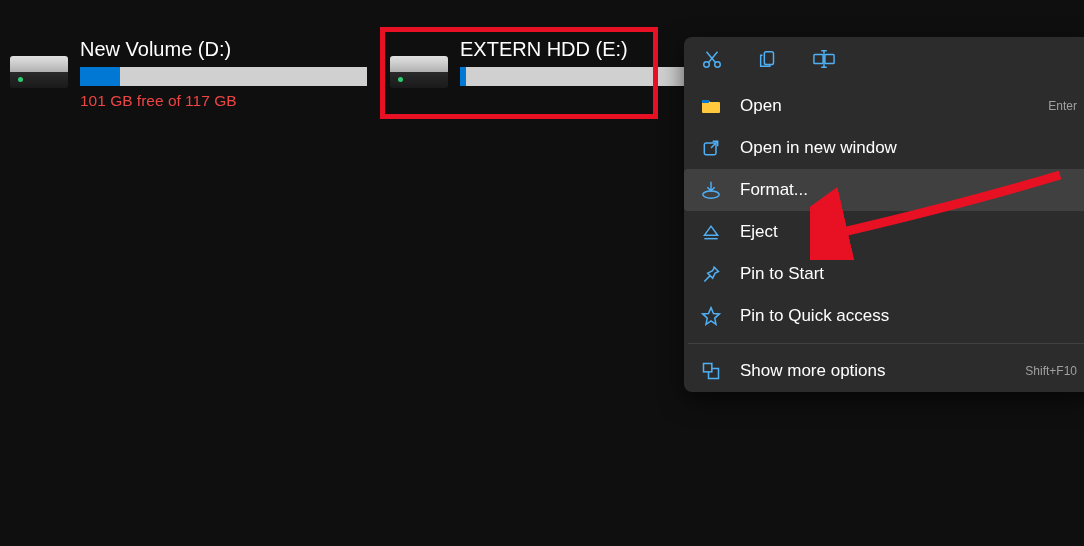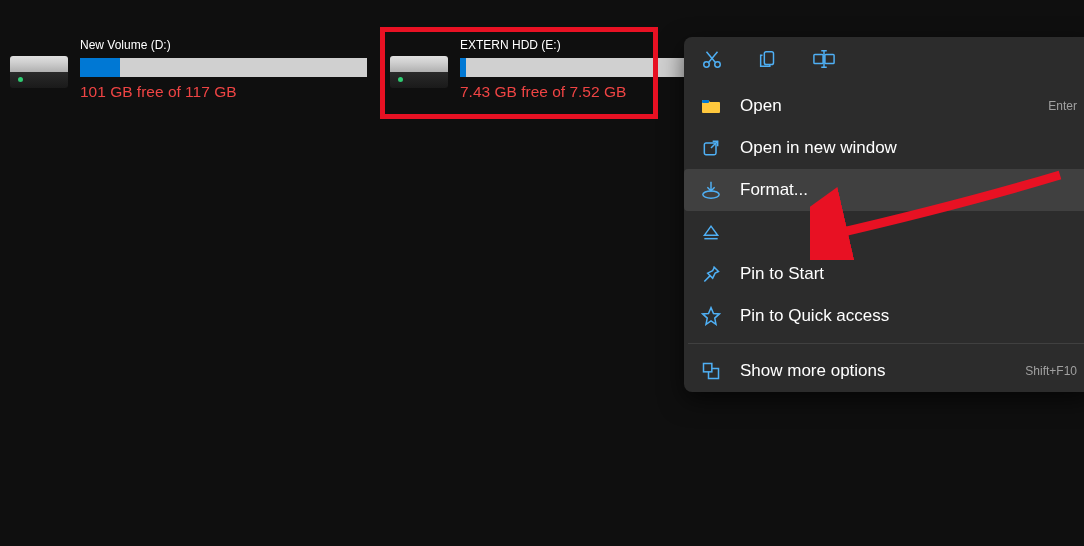--- a/index.html
+++ b/index.html
@@ -51,21 +51,21 @@
       background: #2ecc71;
       border-radius: 50%;
     }
     .drive-info {
       flex: 1;
       display: flex;
       flex-direction: column;
       gap: 6px;
     }
     .drive-name {
-      font-size: 12px;
+      font-size: 20px;
       color: #ffffff;
       font-weight: 400;
     }
     .progress-bar {
       width: 287px;
       height: 19px;
       background: #d0d0d0;
       position: relative;
     }
     .progress-fill {
@@ -174,21 +174,20 @@
 
   <div class="drive-item">
     <div class="drive-icon-wrap">
       <div class="drive-icon"></div>
     </div>
     <div class="drive-info">
       <div class="drive-name">EXTERN HDD (E:)</div>
       <div class="progress-bar">
         <div class="progress-fill" style="width:2%"></div>
       </div>
-      <div class="drive-stats">7.43 GB free of 7.52 GB</div>
     </div>
   </div>
 </div>
 
 <div class="highlight-box"></div>
 
 <div class="context-menu">
   <div class="menu-toolbar">
     <div class="toolbar-icon">
       <svg width="22" height="22" viewBox="0 0 24 24" fill="none" stroke="#4fb0f5" stroke-width="1.6">
@@ -246,20 +245,21 @@
     <div class="menu-label">Format...</div>
   </div>
 
   <div class="menu-item">
     <div class="menu-icon">
       <svg width="20" height="20" viewBox="0 0 24 24" fill="none" stroke="#4fb0f5" stroke-width="1.8">
         <path d="M4 16 L12 5 L20 16 Z"></path>
           <line x1="4" y1="20" x2="20" y2="20"></line>
       </svg>
     </div>
+    <div class="menu-label">Eject</div>
   </div>
 
   <div class="menu-item">
     <div class="menu-icon">
       <svg width="20" height="20" viewBox="0 0 24 24" fill="none" stroke="#4fb0f5" stroke-width="1.8">
         <path d="M15 3 l6 6 l-4 2 l-3 6 l-3 -3 l-7 7 M11 14 l-3 -3 l6 -3 l2 -4"></path>
       </svg>
     </div>
     <div class="menu-label">Pin to Start</div>
   </div>

